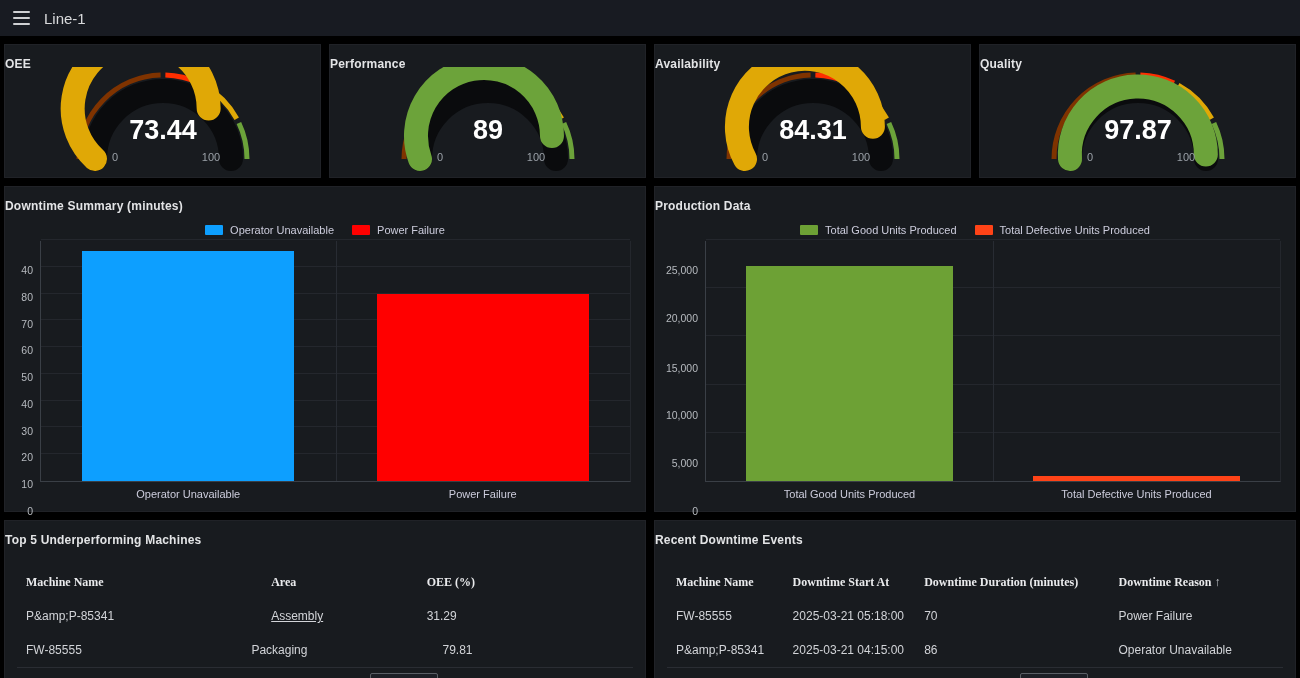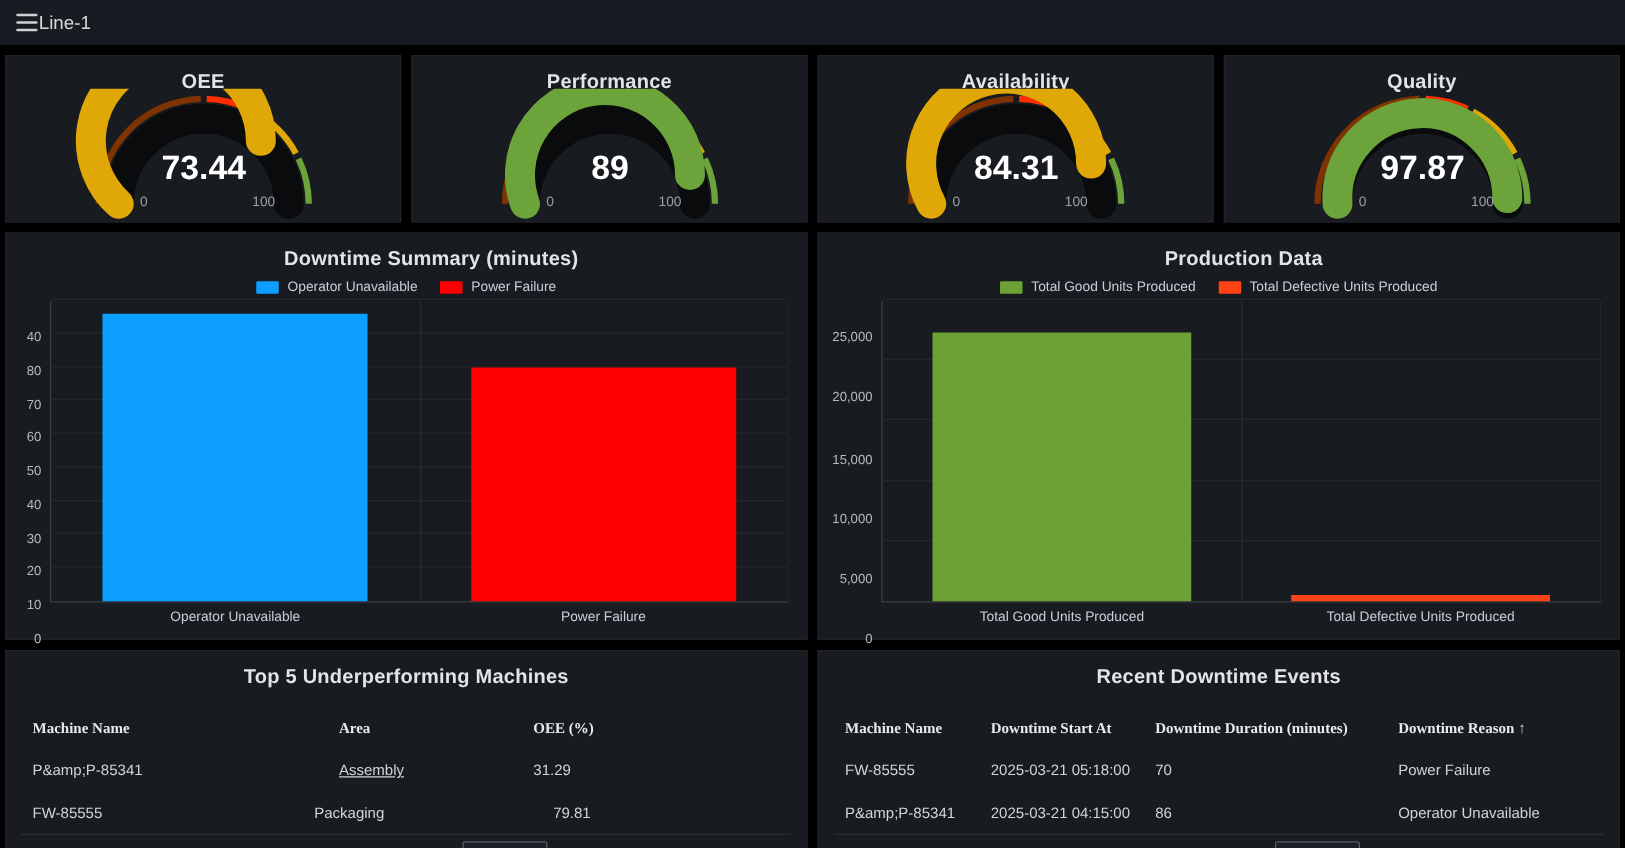--- a/index.html
+++ b/index.html
@@ -4,29 +4,29 @@
 <style>
   * { margin:0; padding:0; box-sizing:border-box; }
   html,body { width:1300px; height:678px; overflow:hidden; background:#000;
     font-family:"Liberation Sans", sans-serif; }
   
   .topbar { position:absolute; top:0; left:0; width:1300px; height:36px;
     background:#181b22; display:flex; align-items:center; }
   .hamburger { width:18px; height:14px; margin-left:13px; display:flex;
     flex-direction:column; justify-content:space-between; cursor:pointer; }
   .hamburger span { display:block; height:2px; width:17px; background:#cfd0d3; border-radius:1px; }
-  .app-title { color:#d8d9db; font-size:15px; }
+  .app-title { margin-left:13px; color:#d8d9db; font-size:15px; }
   
   .grid { position:absolute; top:44px; left:4px; right:4px; }
   .row { display:flex; gap:8px; margin-bottom:8px; }
   .panel { position:relative; background:#181b1f; border:1px solid #202227; flex:1; }
   .row1 .panel { height:134px; }
-  .row2 .panel { height:326px;padding-left:40px; }
+  .row2 .panel { height:326px; }
   .row3 .panel { height:200px; }
-  .panel-title { text-align:center; font-weight:700; font-size:16px; color:#e3e4e6;
+  .panel-title { text-align:left; font-weight:700; font-size:12px; color:#e3e4e6;
     padding-top:12px; letter-spacing:.2px; cursor:pointer; }
   
   .gauge-holder { display:flex; justify-content:center; margin-top:-4px; }
   
   .legend { position:absolute; top:37px; left:0; right:0; display:flex;
     justify-content:center; gap:18px; }
   .legend-item { display:flex; align-items:center; gap:7px; cursor:pointer; }
   .legend-item .swatch { width:18px; height:10px; border-radius:1px; }
   .legend-item .lbl { font-size:11px; color:#ccccdc; }
   .chart-area { position:absolute; top:54px; left:4px; right:14px; height:270px; }

